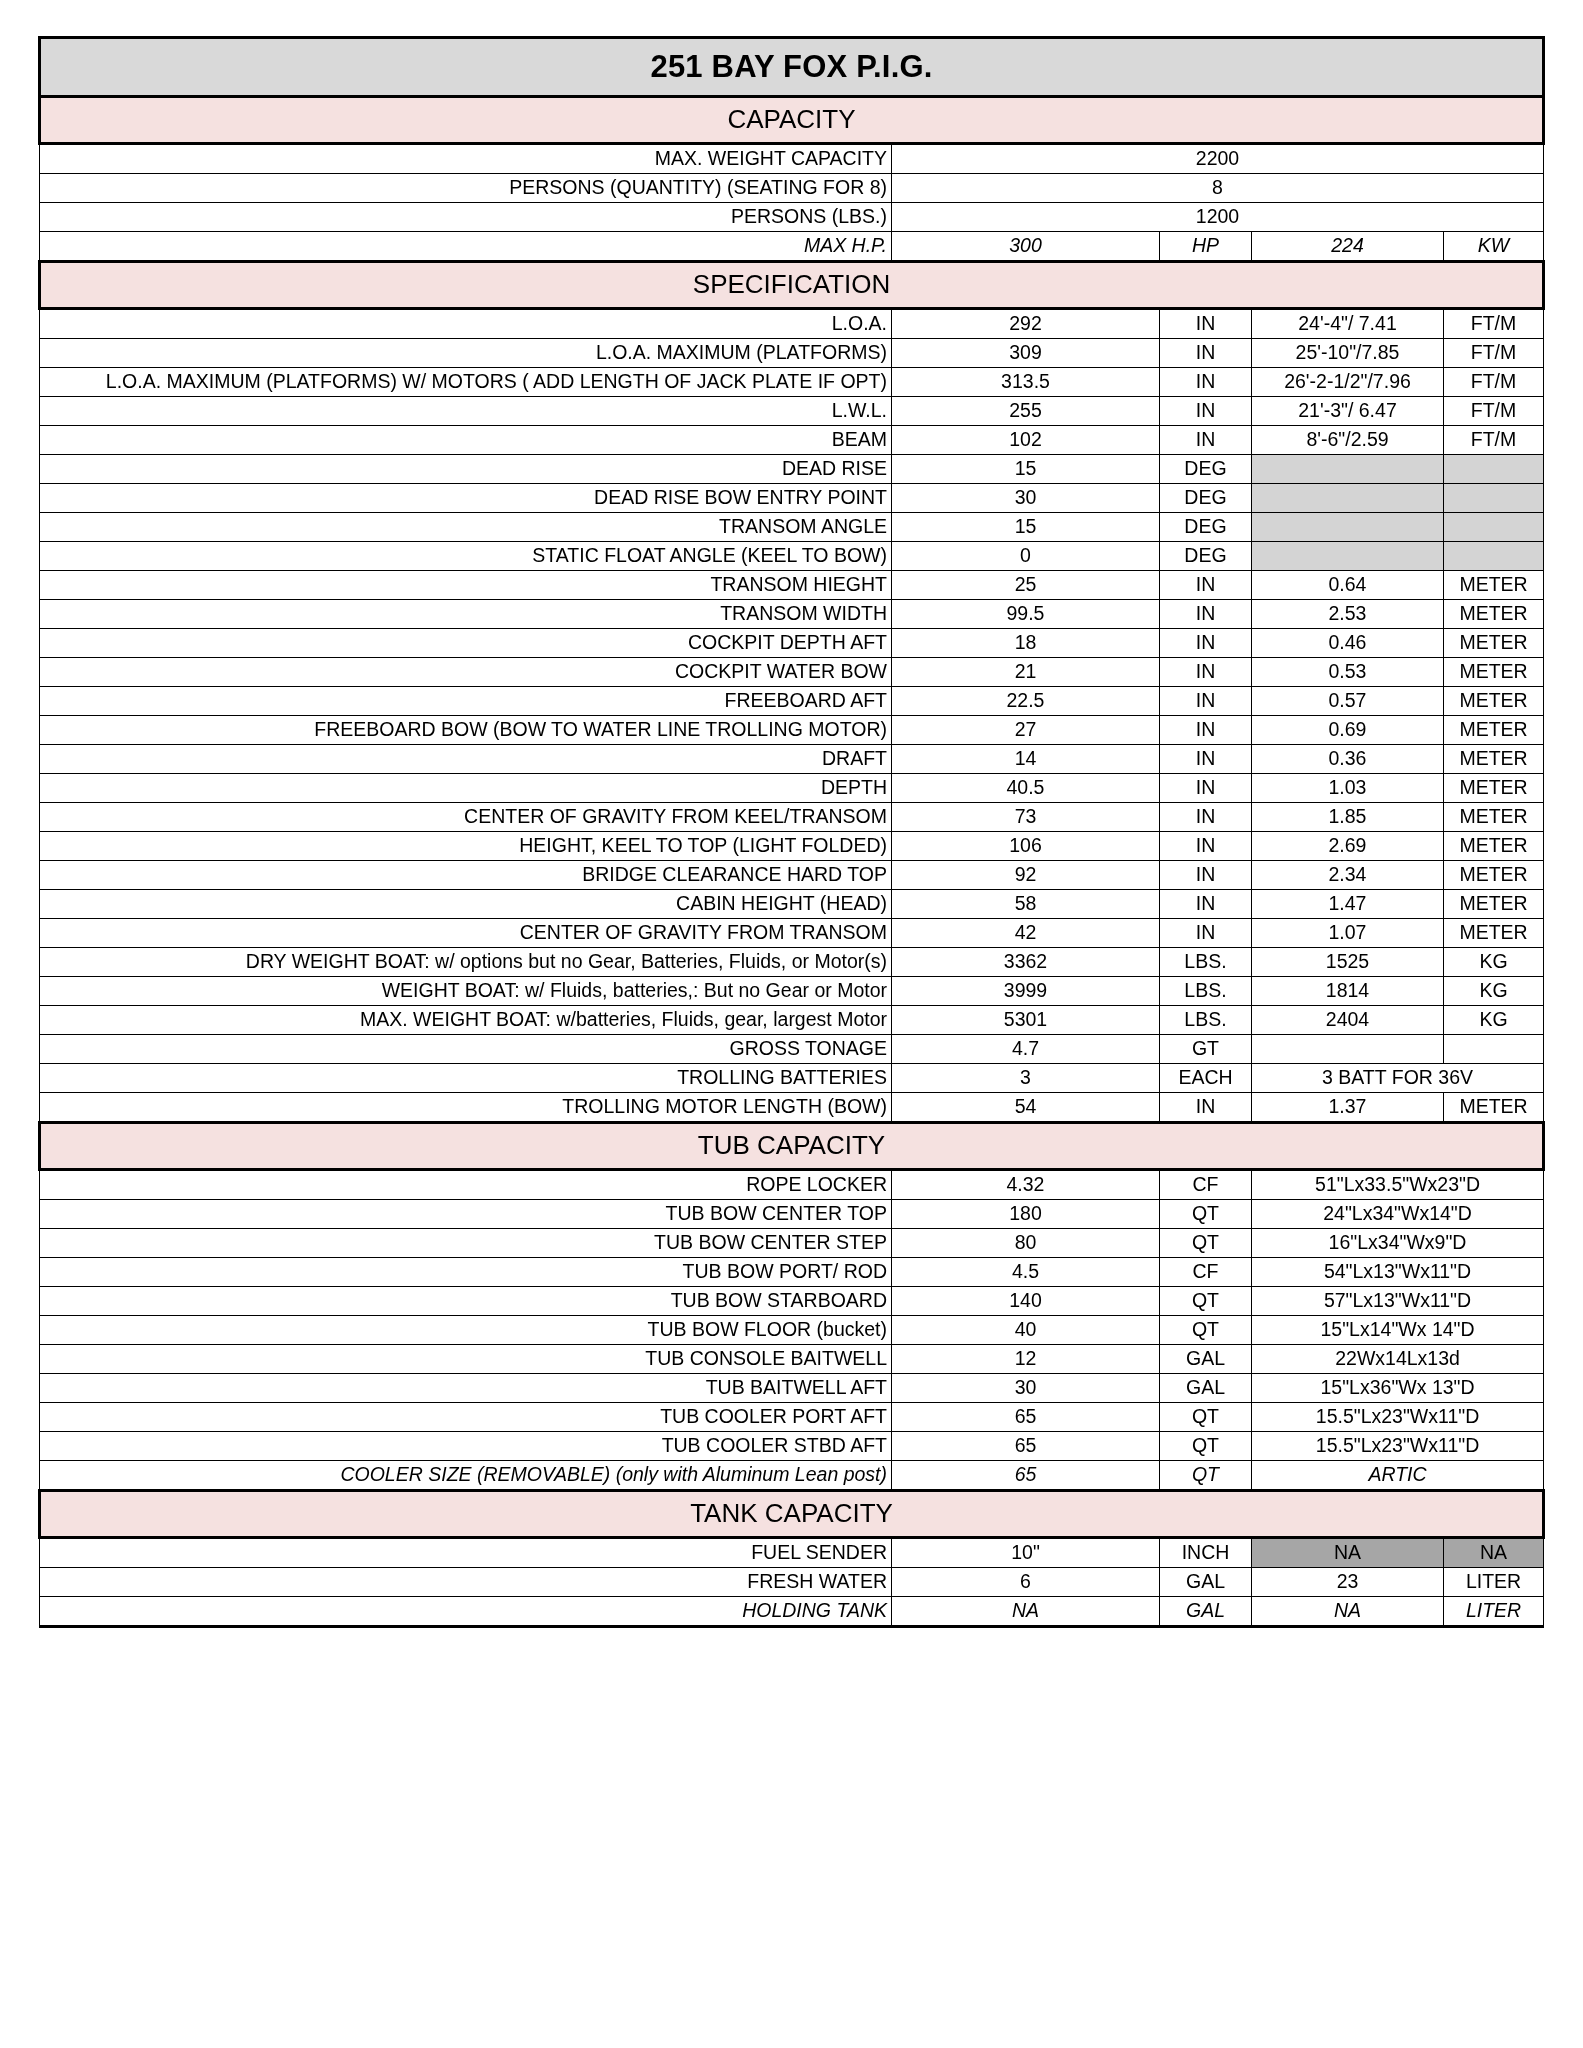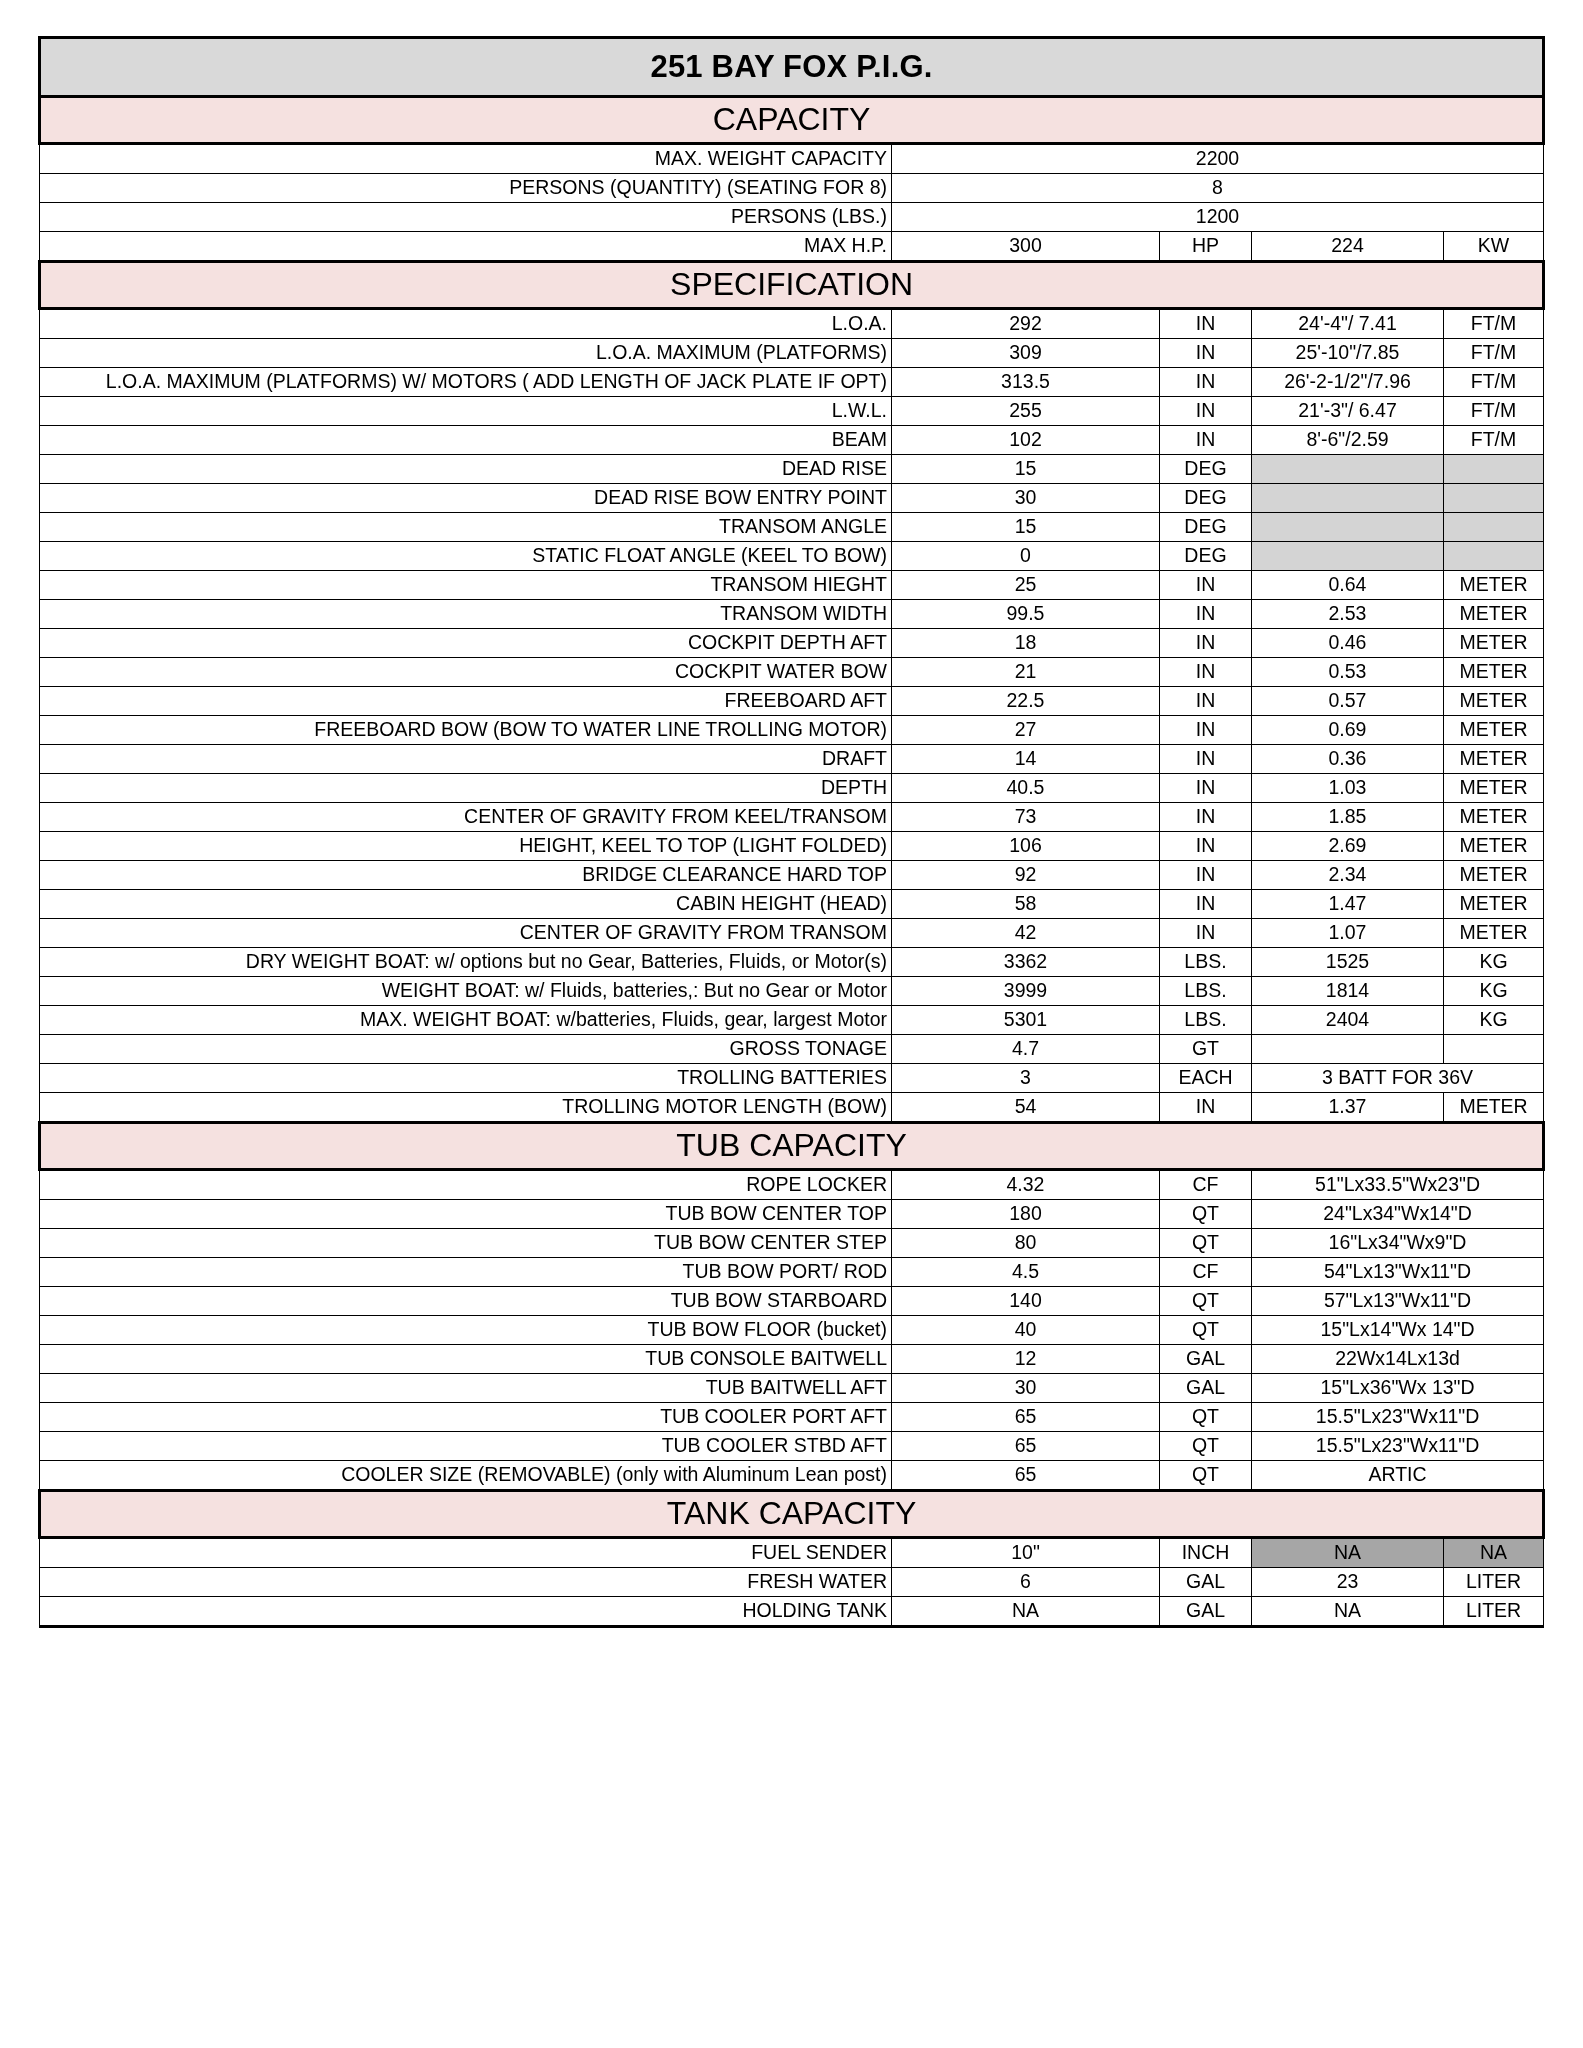--- a/index.html
+++ b/index.html
@@ -58,35 +58,36 @@
     height: 52px;
     letter-spacing: 0.2px;
   }
   
   tr.section-row td {
     background: #f5e1e0;
     border-top: 3px solid #000000;
     border-bottom: 3px solid #000000;
     border-left: 3px solid #000000;
     border-right: 3px solid #000000;
-    font-size: 32px;
+    font-size: 26px;
     font-weight: normal;
     text-align: center;
     height: 40px;
   }
   
   td.gray {
     background: #d4d4d4;
   }
   td.darkgray {
     background: #a6a6a6;
   }
   
   tr.thick-bottom td {
     border-bottom-width: 3px;
+    font-style: italic;
   }
 </style>
 </head>
 <body>
 
 <div id="sheet">
   <table class="spec">
     <colgroup>
       <col class="c-label">
       <col class="c-val">

